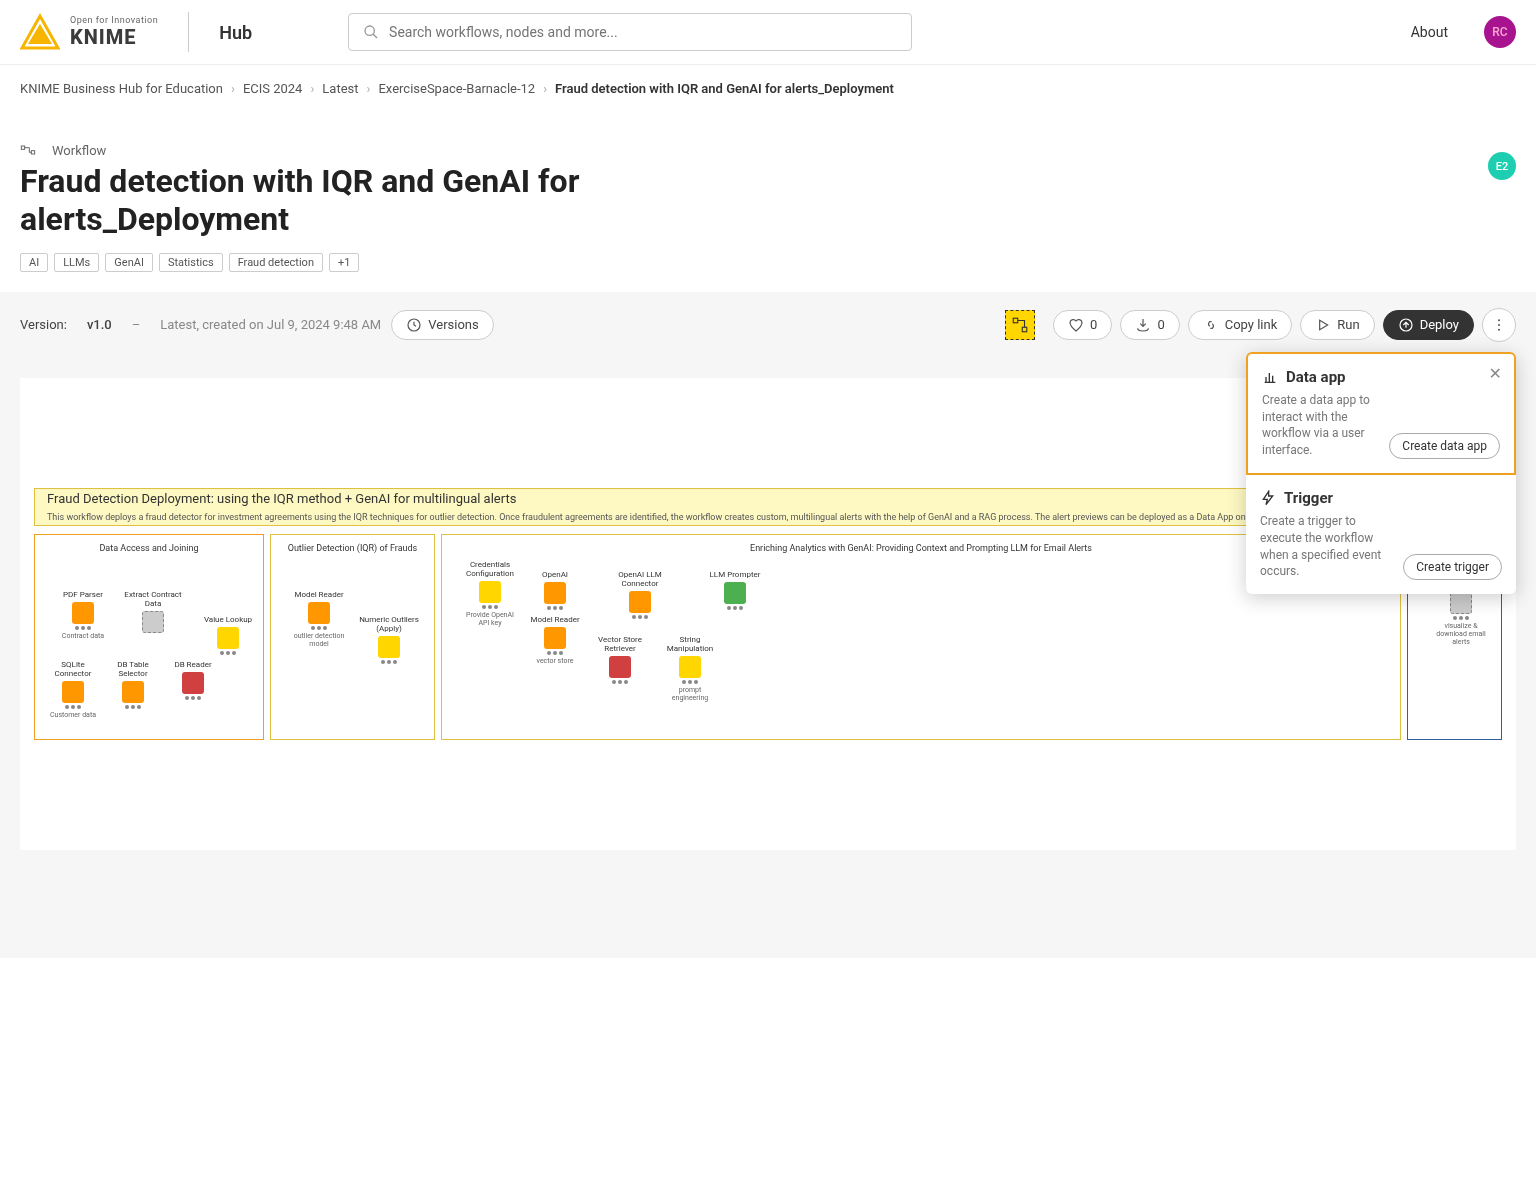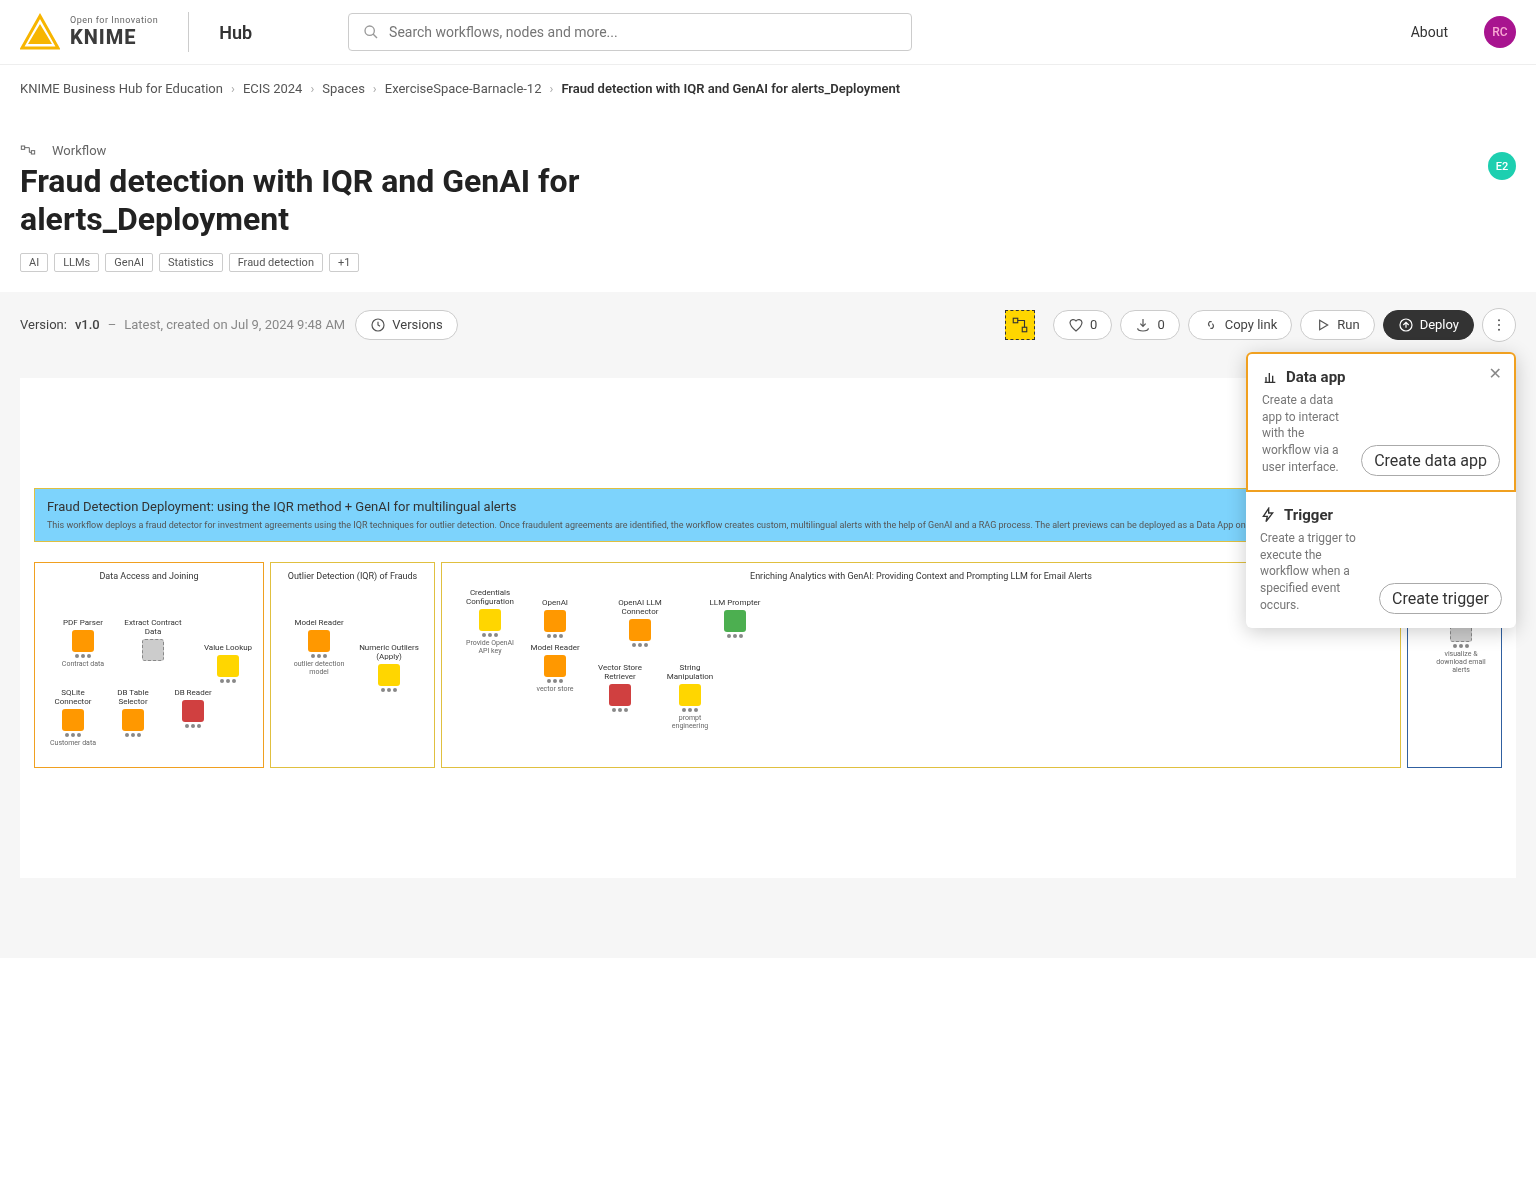--- a/index.html
+++ b/index.html
@@ -29,35 +29,35 @@
 
 .title-section { padding: 30px 20px 20px 20px; position: relative; }
 .wf-label { display: flex; align-items: center; gap: 16px; font-size: 13px; color: #666; margin-bottom: 4px; }
 .page-title { font-size: 32px; font-weight: 700; color: #222; line-height: 1.2; max-width: 700px; }
 .tags { display: flex; gap: 6px; margin-top: 14px; flex-wrap: wrap; }
 .tag { border: 1px solid #ccc; padding: 2px 8px; font-size: 11px; color: #555; border-radius: 2px; }
 .badge-e2 { position: absolute; right: 20px; top: 40px; width: 28px; height: 28px; border-radius: 50%; background: #1dcfb0; color: #fff; display: flex; align-items: center; justify-content: center; font-size: 11px; font-weight: 500; }
 
 
 .action-bar { background: #f6f6f6; padding: 16px 20px; display: flex; align-items: center; gap: 10px; position: relative; }
-.version-left { display: flex; align-items: baseline; gap: 8px; font-size: 13px; justify-content: flex-end; }
+.version-left { display: flex; align-items: baseline; gap: 20px; font-size: 13px; justify-content: flex-end; }
 .version-label { color: #444; }
 .version-val { color: #444; font-weight: 500; }
 .version-dash { color: #888; }
 .version-meta { color: #888; }
 .pill-btn { border: 1px solid #ccc; background: #fff; border-radius: 20px; padding: 6px 14px; display: flex; align-items: center; gap: 6px; font-size: 13px; color: #444; cursor: pointer; }
 .pill-btn.dark { background: #333; color: #fff; border-color: #333; }
 .action-right { margin-left: auto; display: flex; align-items: center; gap: 8px; }
 .yellow-icon { width: 30px; height: 30px; background: #ffd600; border: 1px dashed #333; display: flex; align-items: center; justify-content: center; margin-right: 10px; }
 .circle-btn { width: 34px; height: 34px; border: 1px solid #ccc; border-radius: 50%; background: #fff; display: flex; align-items: center; justify-content: center; cursor: pointer; }
 
 
 .canvas-area { background: #f6f6f6; padding: 20px; min-height: 600px; }
 .canvas { background: #fff; padding: 110px 14px 110px 14px; }
-.banner { border: 1px solid #e0c040; background: #7dd3fc; padding: 10px 12px; margin-bottom: 20px; }
+.banner { border: 1px solid #e0c040; background: #fef9c3; padding: 2px 12px; margin-bottom: 8px; }
 .banner-title { font-size: 13px; font-weight: 400; color: #333; margin-bottom: 6px; }
 .banner-desc { font-size: 9px; color: #555; line-height: 1.3; }
 .node-row { display: flex; gap: 6px; }
 .node-group { border: 1px solid; padding: 8px; position: relative; }
 .node-group.orange { border-color: #f0a020; flex: 0 0 230px; }
 .node-group.yellow { border-color: #e0c040; flex: 0 0 165px; }
 .node-group.yellow2 { border-color: #e0c040; flex: 1; }
 .node-group.blue { border-color: #3060a0; flex: 0 0 95px; }
 .group-title { font-size: 9px; text-align: center; color: #333; margin-bottom: 8px; }
 .nodes-inner { position: relative; height: 160px; }
@@ -73,21 +73,21 @@
 .node-dots span { width: 4px; height: 4px; border-radius: 50%; background: #888; }
 .node-sub { font-size: 7px; color: #666; text-align: center; margin-top: 2px; }
 
 
 .deploy-popup { position: absolute; right: 20px; top: 60px; width: 270px; background: #fff; border-radius: 6px; box-shadow: 0 4px 20px rgba(0,0,0,0.2); z-index: 100; }
 .deploy-card { padding: 14px; border-bottom: 1px solid #eee; position: relative; }
 .deploy-card.highlighted { border: 2px solid #f0a020; border-radius: 6px 6px 0 0; }
 .deploy-head { display: flex; align-items: center; gap: 8px; font-size: 15px; font-weight: 700; color: #333; margin-bottom: 6px; }
 .deploy-body { display: flex; gap: 10px; align-items: flex-start; justify-content: space-between; }
 .deploy-desc { font-size: 12px; color: #777; line-height: 1.4; flex: 1; }
-.deploy-btn { border: 1px solid #aaa; background: #fff; border-radius: 16px; padding: 5px 12px; font-size: 16px; color: #333; white-space: nowrap; cursor: pointer; align-self: flex-end; }
+.deploy-btn { border: 1px solid #aaa; background: #fff; border-radius: 16px; padding: 5px 12px; font-size: 12px; color: #333; white-space: nowrap; cursor: pointer; align-self: flex-end; }
 .close-x { position: absolute; top: 10px; right: 12px; cursor: pointer; color: #888; }
 .icon { width: 16px; height: 16px; flex-shrink: 0; }
 </style>
 </head>
 <body>
 
 <div class="header">
   <div class="logo-block">
     <svg class="logo-triangle" viewBox="0 0 40 40">
         <path d="M20 4 L38 36 L2 36 Z" fill="none" stroke="#f7b500" stroke-width="3"></path>
@@ -113,21 +113,21 @@
     <span class="about-link">About</span>
     <div class="avatar">RC</div>
   </div>
 </div>
 
 <div class="breadcrumb">
   <span>KNIME Business Hub for Education</span>
     <span class="sep">›</span>
   <span>ECIS 2024</span>
     <span class="sep">›</span>
-  <span>Spaces</span>
+  <span>Latest</span>
     <span class="sep">›</span>
   <span>ExerciseSpace-Barnacle-12</span>
     <span class="sep">›</span>
   <span class="current">Fraud detection with IQR and GenAI for alerts_Deployment</span>
 </div>
 
 <div class="title-section">
   <div class="wf-label">
     <svg class="icon" viewBox="0 0 24 24" fill="none" stroke="#666" stroke-width="1.5">
         <rect x="2" y="6" width="5" height="5"></rect>

